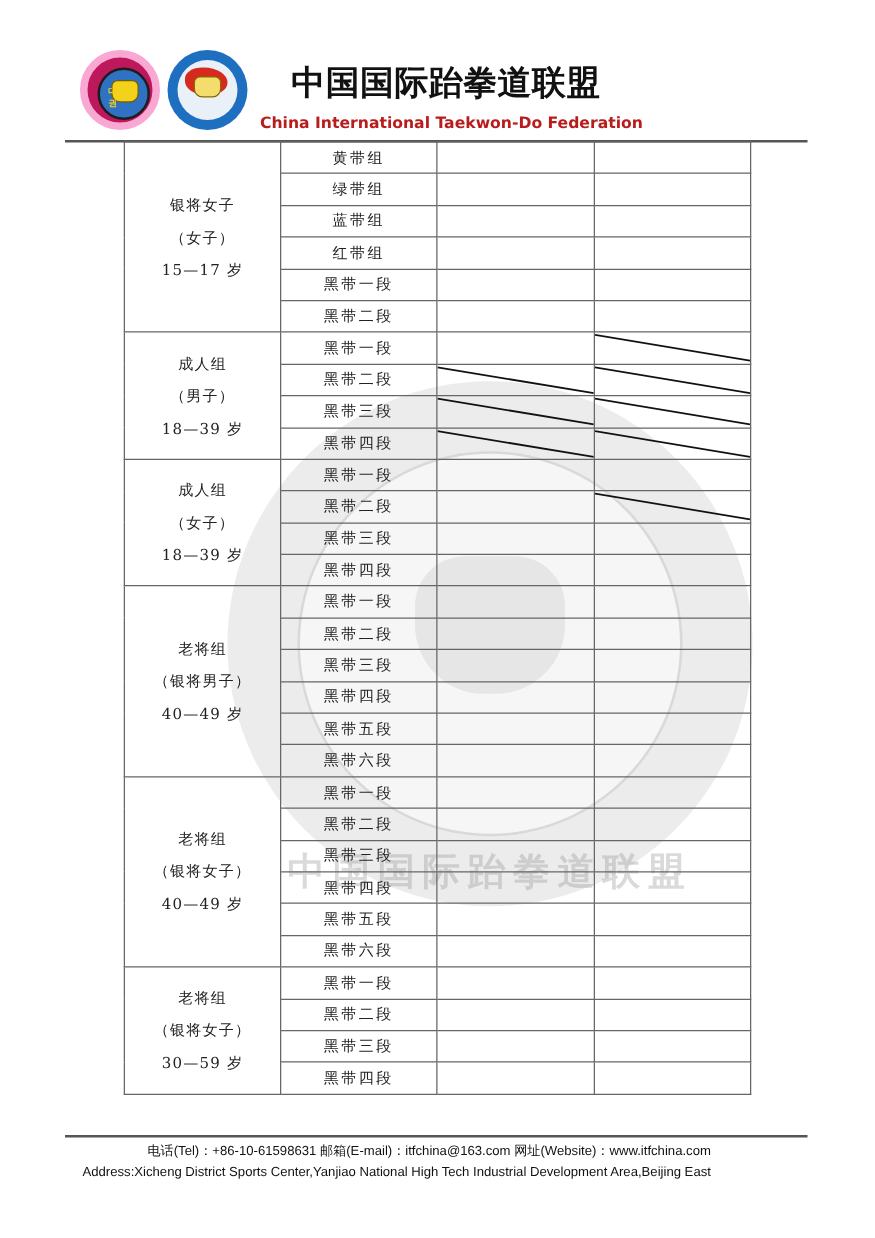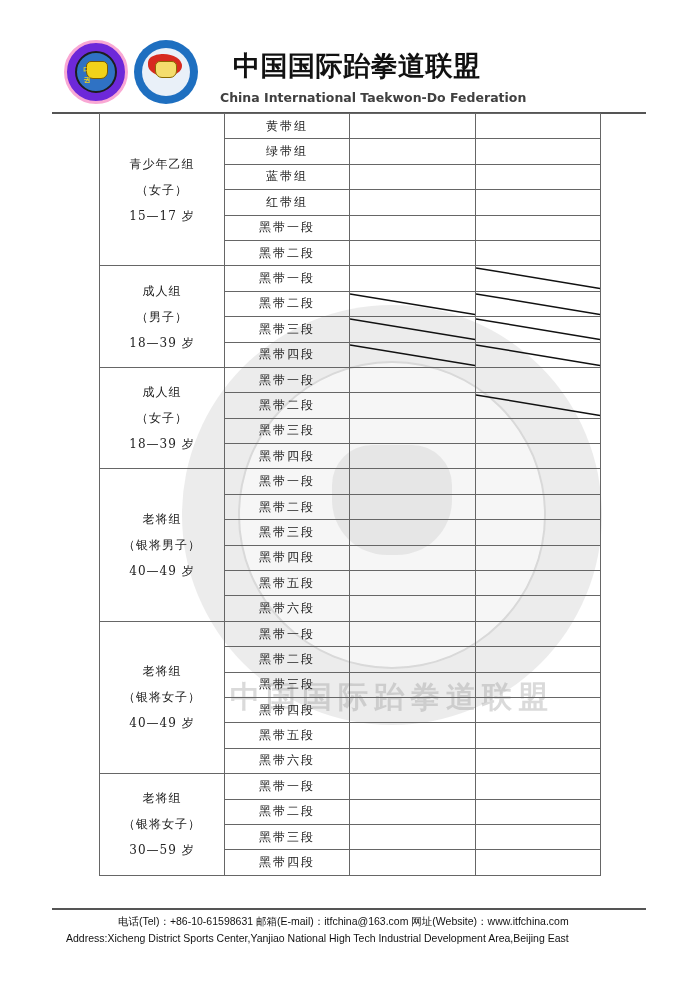--- a/index.html
+++ b/index.html
@@ -1,30 +1,30 @@
 <!DOCTYPE html>
 <html><head>
 <meta charset="utf-8">
 <style>
   html, body { margin: 0; padding: 0; background: #ffffff; }
   body { width: 700px; height: 990px; position: relative; overflow: hidden; font-family: "DejaVu Serif", serif; color: #222; }
 
   .header { position: absolute; left: 0; top: 0; width: 700px; height: 113px; }
   .logo { position: absolute; width: 64px; height: 64px; border-radius: 50%; }
-  .logo-itf { left: 64px; top: 40px; background: #6d28d9; border: 3px solid #f9a8d4; box-sizing: border-box; }
+  .logo-itf { left: 64px; top: 40px; background: #be185d; border: 6px solid #f9a8d4; box-sizing: border-box; }
   .logo-itf .ring { position: absolute; left: 8px; top: 8px; width: 42px; height: 42px; border-radius: 50%; background: #2f72c4; border: 2px solid #1d1d1d; box-sizing: border-box; }
   .logo-itf .fist { position: absolute; left: 19px; top: 18px; width: 20px; height: 16px; background: #f2d21a; border-radius: 5px 5px 7px 7px; border: 1px solid #7a5b00; }
   .logo-itf .txt { position: absolute; left: 1px; top: 22px; width: 56px; text-align: center; font-size: 7px; color: #f2d21a; font-family: "DejaVu Sans", sans-serif; font-weight: bold; letter-spacing: 18px; }
   .logo-citf { left: 134px; top: 40px; background: #1e6fc0; }
   .logo-citf .inner { position: absolute; left: 8px; top: 8px; width: 48px; height: 48px; border-radius: 50%; background: #e9f0f8; }
   .logo-citf .map { position: absolute; left: 14px; top: 14px; width: 34px; height: 22px; background: #d72a1f; border-radius: 40% 55% 45% 50%; }
   .logo-citf .fist { position: absolute; left: 21px; top: 21px; width: 20px; height: 15px; background: #f4dd6d; border-radius: 5px 5px 7px 7px; border: 1px solid #8a6a00; }
 
   .title-cn { position: absolute; left: 233px; top: 48px; font-family: "DejaVu Sans", sans-serif; font-weight: bold; font-size: 27px; color: #111; letter-spacing: 0.5px; }
-  .title-en { position: absolute; left: 208px; top: 90px; font-family: "DejaVu Sans", sans-serif; font-weight: bold; font-size: 12.5px; color: #404040; margin-left: 12px; }
+  .title-en { position: absolute; left: 208px; top: 90px; font-family: "DejaVu Sans", sans-serif; font-weight: bold; font-size: 12.5px; color: #b91c1c; }
 
   .rule-top { position: absolute; left: 52px; top: 112px; width: 594px; height: 2px; background: #555; }
   .rule-bottom { position: absolute; left: 52px; top: 908px; width: 594px; height: 2px; background: #555; }
 
   .watermark { position: absolute; left: 182px; top: 305px; width: 420px; height: 420px; border-radius: 50%; background: rgba(170,170,170,0.22); pointer-events: none; }
   .watermark .inner { position: absolute; left: 56px; top: 56px; width: 308px; height: 308px; border-radius: 50%; background: rgba(255,255,255,0.55); border: 2px solid rgba(160,160,160,0.35); box-sizing: border-box; }
   .watermark .fist { position: absolute; left: 150px; top: 140px; width: 120px; height: 110px; border-radius: 40px 40px 55px 55px; background: rgba(160,160,160,0.18); }
   .watermark .wm-text { position: absolute; left: 0; top: 8px; width: 420px; text-align: center; font-size: 30px; color: rgba(150,150,150,0.35); font-weight: bold; letter-spacing: 4px; }
   .watermark .wm-text-bottom { position: absolute; left: 0; top: 372px; width: 420px; text-align: center; font-size: 30px; color: rgba(150,150,150,0.35); font-weight: bold; letter-spacing: 6px; }
 
@@ -71,21 +71,21 @@
 <table class="grid">
   <colgroup>
     <col class="col-group">
       <col class="col-rank">
       <col class="col-a">
       <col class="col-b">
   </colgroup>
   <tbody id="table-body">
       <tr>
         <td class="group-cell" rowspan="6">
-          <div>青少年乙组</div>
+          <div>银将女子</div>
           <div>（女子）</div>
           <div>15—17 岁</div>
         </td>
         <td><span class="rank-text">黄带组</span></td>
         <td></td>
         <td></td>
       </tr>
       <tr>
         <td><span class="rank-text">绿带组</span></td>
         <td></td>

